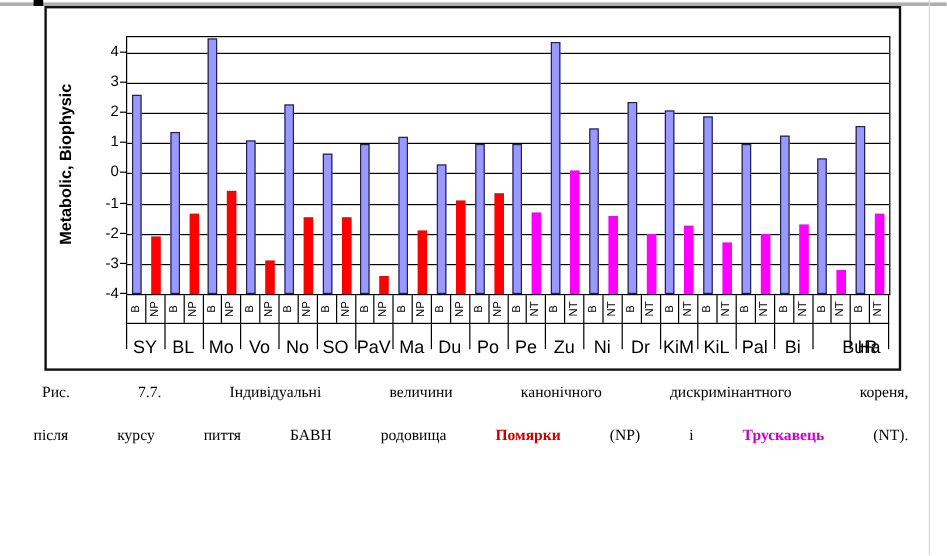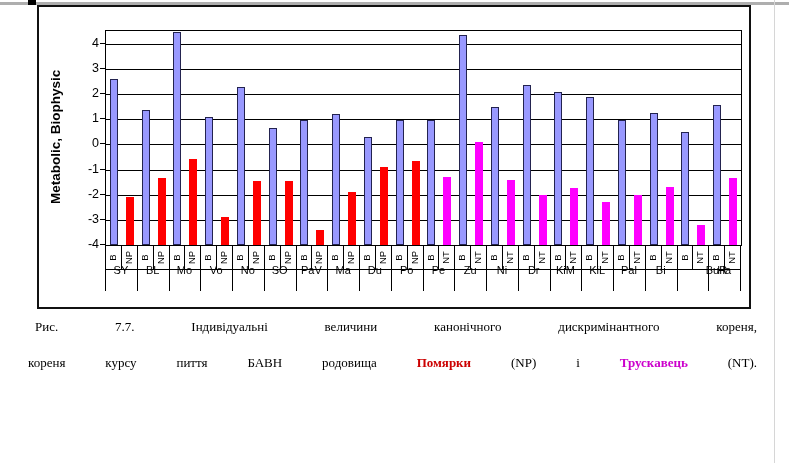--- a/index.html
+++ b/index.html
@@ -30,22 +30,22 @@
   .gridline{position:absolute;left:0;width:635px;height:1px;background:#000;}
   .bar{position:absolute;width:8px;box-sizing:border-box;}
   .b-bar{border:1px solid #23234f;}
 
   .xlabels{left:66px;top:239px;width:637px;height:48px;}
   .subline{position:absolute;left:0;top:23px;width:636px;height:1px;background:#000;}
   .groupdiv{position:absolute;top:0;width:1px;height:45px;background:#000;}
   .subdiv{position:absolute;top:0;width:1px;height:23px;background:#000;}
   .sublabel{position:absolute;top:0;height:23px;display:flex;align-items:center;
             justify-content:center;transform:rotate(-90deg);font-size:9.5px;color:#000;}
-  .glabel{position:absolute;top:16px;height:16px;line-height:16px;text-align:center;
-          font-size:11px;color:#000;}
+  .glabel{position:absolute;top:36px;height:16px;line-height:16px;text-align:center;
+          font-size:15px;color:#000;}
 
   
   .caption{left:28px;top:309px;width:729px;color:#000;
            font-family:"Liberation Serif",serif;font-size:13px;}
   .cap-line{height:36px;line-height:36px;white-space:nowrap;}
   .just{text-align:justify;text-align-last:justify;white-space:normal;}
   .indent span:first-child{margin-left:7px;}
   .cw-blue{color:#3333cc;font-weight:bold;}
   .cw-red{color:#cc0000;font-weight:bold;}
   .cw-magenta{color:#cc00cc;font-weight:bold;}
@@ -230,14 +230,14 @@
       <div class="groupdiv" style="left: 571.5px;"></div>
       <div class="subdiv" style="left: 587.4px;"></div>
       <div class="groupdiv" style="left: 603.3px;"></div>
       <div class="subdiv" style="left: 619.1px;"></div>
       <div class="groupdiv" style="left: 635px;"></div>
     </div>
 </div>
 
 <div class="abs caption">
   <div class="cap-line just indent"><span>Рис. 7.7. Індивідуальні величини канонічного дискримінантного кореня,</span></div>
-  <div class="cap-line just"><span>кореня курсу пиття БАВН родовища</span> <span class="cw-red">Помярки</span> <span>(NP) і</span> <span class="cw-magenta">Трускавець</span> <span>(NT).</span></div>
+  <div class="cap-line just"><span>після курсу пиття БАВН родовища</span> <span class="cw-red">Помярки</span> <span>(NP) і</span> <span class="cw-magenta">Трускавець</span> <span>(NT).</span></div>
 </div>
 
 </body></html>

